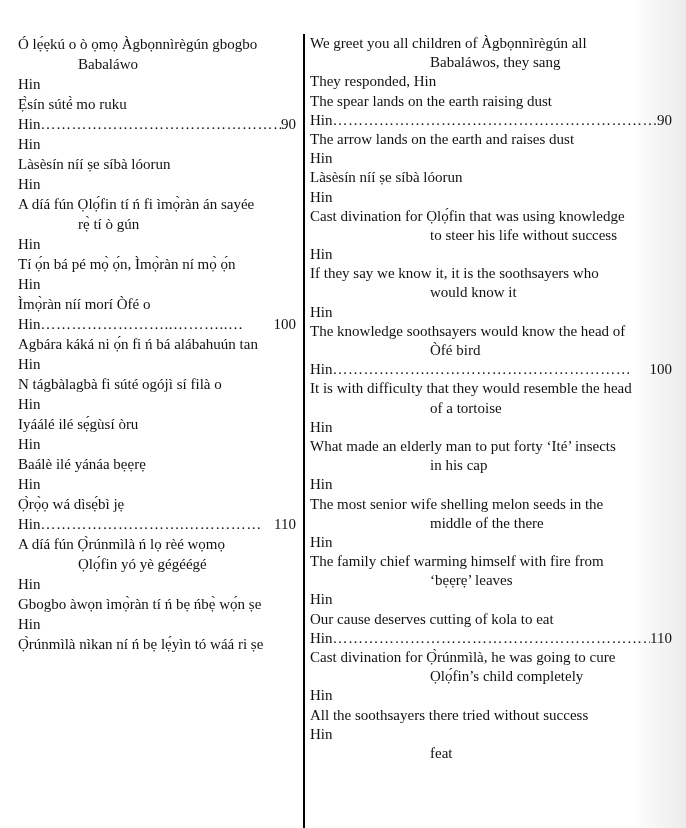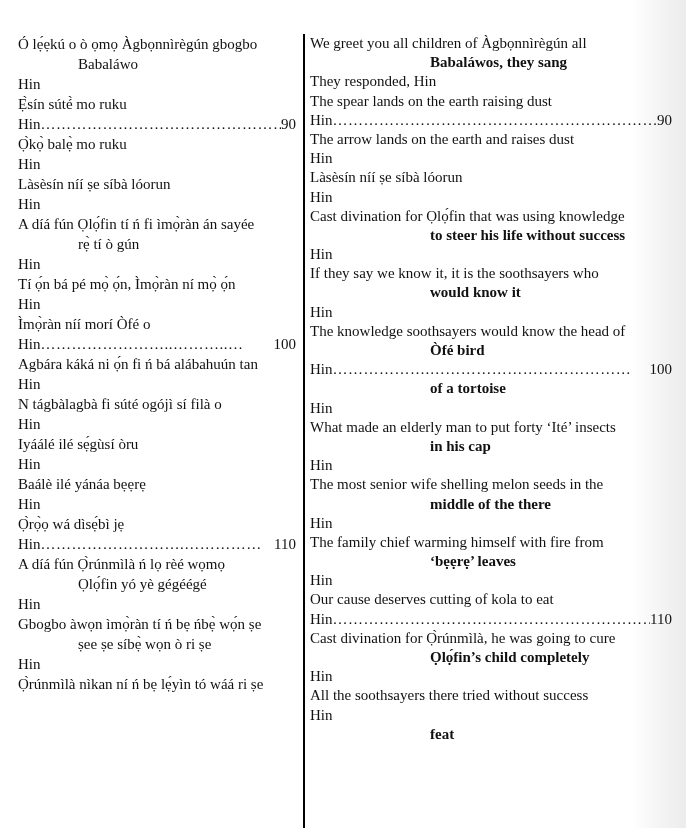--- a/index.html
+++ b/index.html
@@ -15,21 +15,21 @@
     .col-left { left: 18px; width: 278px; }
     .col-right { left: 310px; width: 362px; }
     .divider {
       position: absolute; left: 303px; top: 27px; width: 2px; height: 801px;
       background: #000;
     }
     .line {
       height: 20px; line-height: 20px; white-space: nowrap;
     }
     .line.indent { padding-left: 60px; }
-    .col-right .line.indent { padding-left: 120px; font-weight: bold; }
+    .col-right .line.indent { padding-left: 120px; }
     .col-right .line { height: 19.2px; line-height: 19.2px; }
     .line.numbered { display: flex; }
     .line.numbered .lead { flex: 0 0 auto; }
     .line.numbered .dots {
       flex: 1 1 auto; overflow: hidden; white-space: nowrap; letter-spacing: 0.5px;
     }
     .line.numbered .num { flex: 0 0 auto; font-family: Liberation Serif, serif; }
   </style>
 </head>
 <body>
@@ -38,21 +38,20 @@
   <div class="col col-left" id="left-col">
       <div class="line">Ó lẹ́ẹkú o ò ọmọ Àgbọnnìrègún gbogbo</div>
       <div class="line indent">Babaláwo</div>
       <div class="line">Hin</div>
       <div class="line">Ẹ̀sín súté̀ mo ruku</div>
       <div class="line numbered">
         <span class="lead">Hin</span>
         <span class="dots">……………………………………………</span>
         <span class="num">90</span>
       </div>
-      <div class="line">Ọ̀kọ̀ balẹ̀ mo ruku</div>
       <div class="line">Hin</div>
       <div class="line">Làsèsín níí ṣe síbà lóorun</div>
       <div class="line">Hin</div>
       <div class="line">A díá fún Ọlọ́fin tí ń fi ìmọ̀ràn án sayée</div>
       <div class="line indent">rẹ̀ tí ò gún</div>
       <div class="line">Hin</div>
       <div class="line">Tí ọ́n bá pé mọ̀ ọ́n, Ìmọ̀ràn ní mọ̀ ọ́n</div>
       <div class="line">Hin</div>
       <div class="line">Ìmọ̀ràn níí morí Òfé o</div>
       <div class="line numbered">
@@ -71,21 +70,20 @@
       <div class="line">Ọ̀rọ̀ọ wá dìsẹ́bì jẹ</div>
       <div class="line numbered">
         <span class="lead">Hin</span>
         <span class="dots">……………………….……………</span>
         <span class="num">110</span>
       </div>
       <div class="line">A díá fún Ọ̀rúnmìlà ń lọ rèé wọmọ</div>
       <div class="line indent">Ọlọ́fin  yó  yè gégéégé</div>
       <div class="line">Hin</div>
       <div class="line">Gbogbo àwọn ìmọ̀ràn tí ń bẹ ńbẹ̀ wọ́n ṣe</div>
-      <div class="line indent">ṣee ṣe síbẹ̀ wọn ò ri ṣe</div>
       <div class="line">Hin</div>
       <div class="line">Ọ̀rúnmìlà nìkan ní ń bẹ lẹ́yìn tó wáá ri ṣe</div>
     </div>
   <div class="divider"></div>
   <div class="col col-right" id="right-col">
       <div class="line">We greet you all children of  Àgbọnnìrègún all</div>
       <div class="line indent">Babaláwos, they sang</div>
       <div class="line">They responded, Hin</div>
       <div class="line">The spear lands on the earth raising dust</div>
       <div class="line numbered">
@@ -103,20 +101,21 @@
       <div class="line">If they say we know it, it is the soothsayers who</div>
       <div class="line indent">would know it</div>
       <div class="line">Hin</div>
       <div class="line">The knowledge soothsayers would know the head of</div>
       <div class="line indent">Òfé bird</div>
       <div class="line numbered">
         <span class="lead">Hin</span>
         <span class="dots">……………….…………………………………</span>
         <span class="num">100</span>
       </div>
+      <div class="line">It is with difficulty that they would resemble the head</div>
       <div class="line indent">of a tortoise</div>
       <div class="line">Hin</div>
       <div class="line">What made an elderly man to put forty ‘Ité’ insects</div>
       <div class="line indent">in his cap</div>
       <div class="line">Hin</div>
       <div class="line">The most senior wife shelling melon seeds in the</div>
       <div class="line indent">middle of the there</div>
       <div class="line">Hin</div>
       <div class="line">The family chief warming himself with fire from</div>
       <div class="line indent">‘bẹẹrẹ’ leaves</div>

